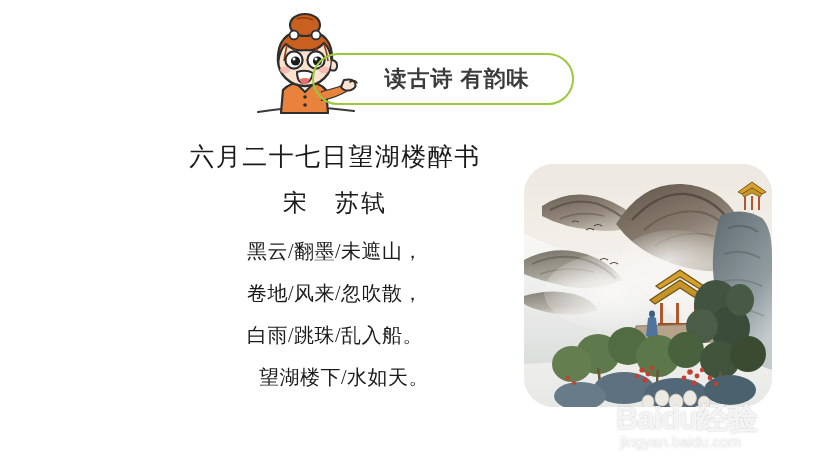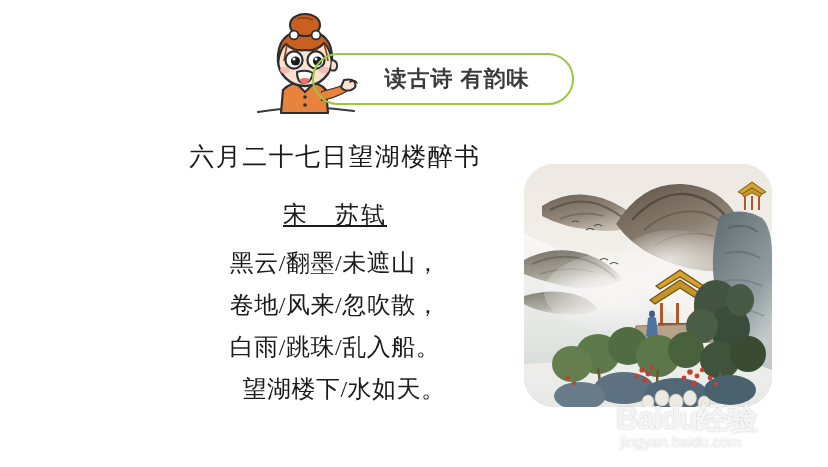--- a/index.html
+++ b/index.html
@@ -71,36 +71,35 @@
     top: 140px;
     width: 350px;
     text-align: center;
   }
   .poem-title {
     font-family: "Liberation Serif", "DejaVu Serif", serif;
     font-size: 25px;
     color: #1a1a1a;
     letter-spacing: 1.5px;
     line-height: 34px;
-    margin-bottom: 24px;
+    margin-bottom: 12px;
     white-space: nowrap;
   }
   .poem-author {
     font-family: "Liberation Serif", "DejaVu Serif", serif;
     font-size: 24px;
     color: #1a1a1a;
     letter-spacing: 2px;
     line-height: 34px;
     margin-bottom: 10px;
     white-space: pre;
-    text-decoration: underline;
   }
   .poem-line {
     font-family: "Liberation Serif", "DejaVu Serif", serif;
-    font-size: 24px;
+    font-size: 20px;
     color: #1a1a1a;
     letter-spacing: 0.5px;
     line-height: 42px;
     white-space: nowrap;
   }
   .poem-line.indent-right { padding-left: 18px; }
 
   
   #painting-card {
     position: absolute;

